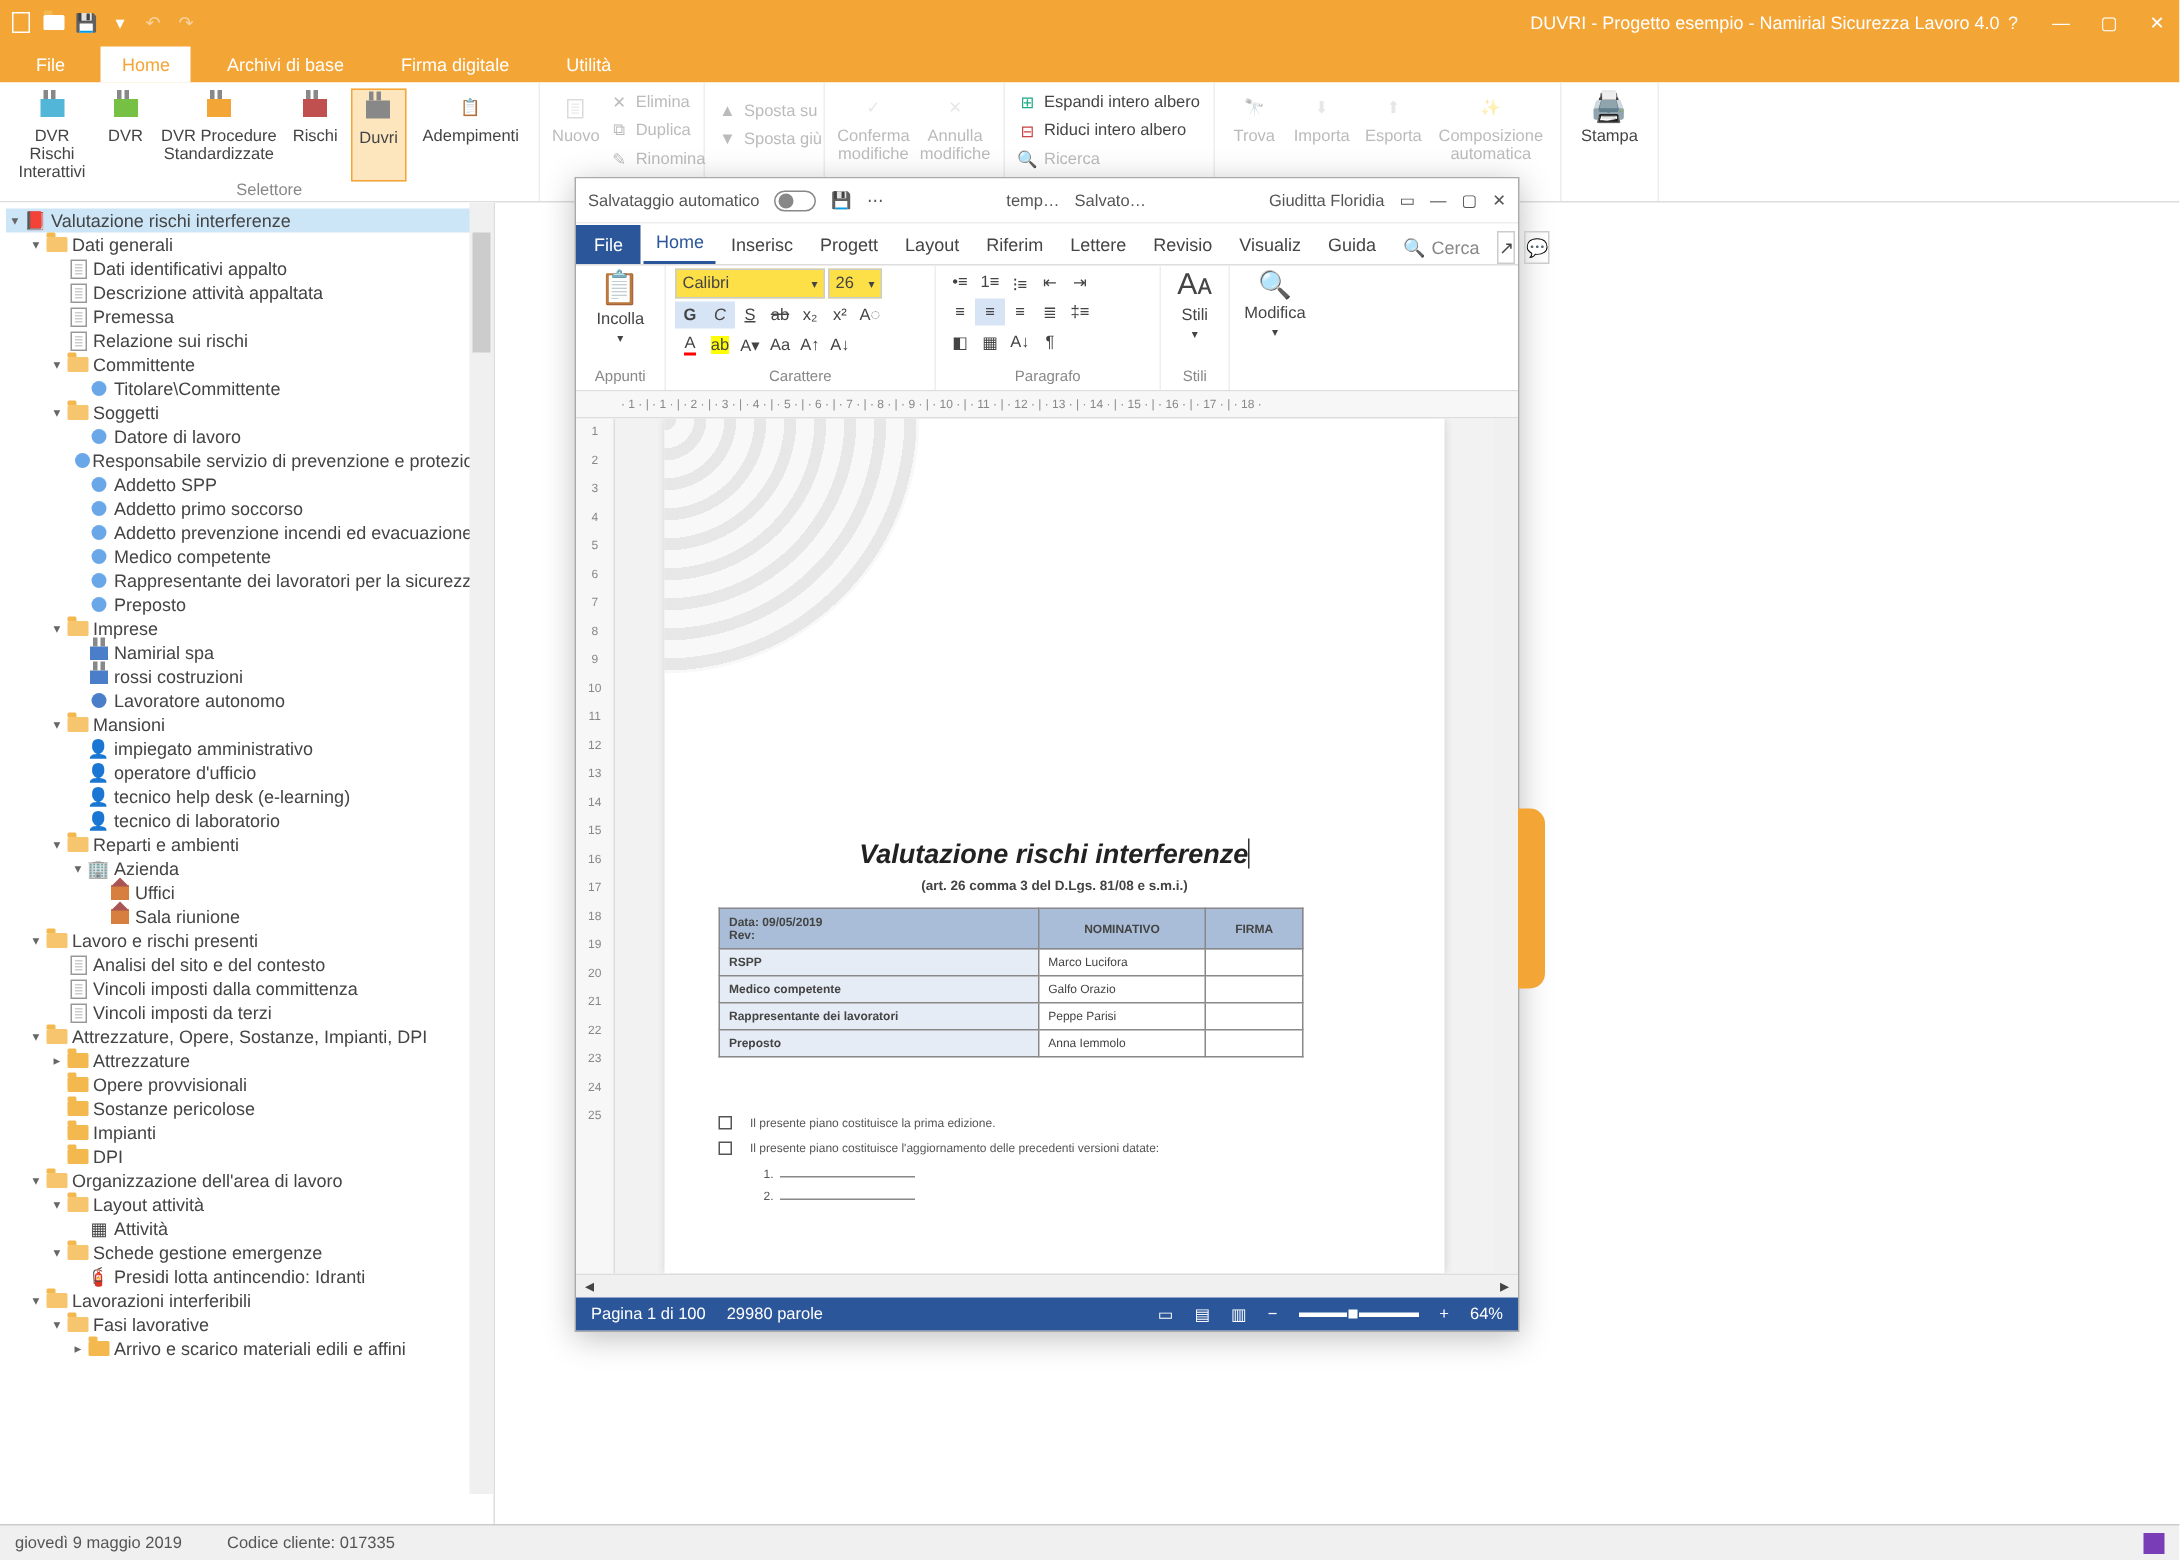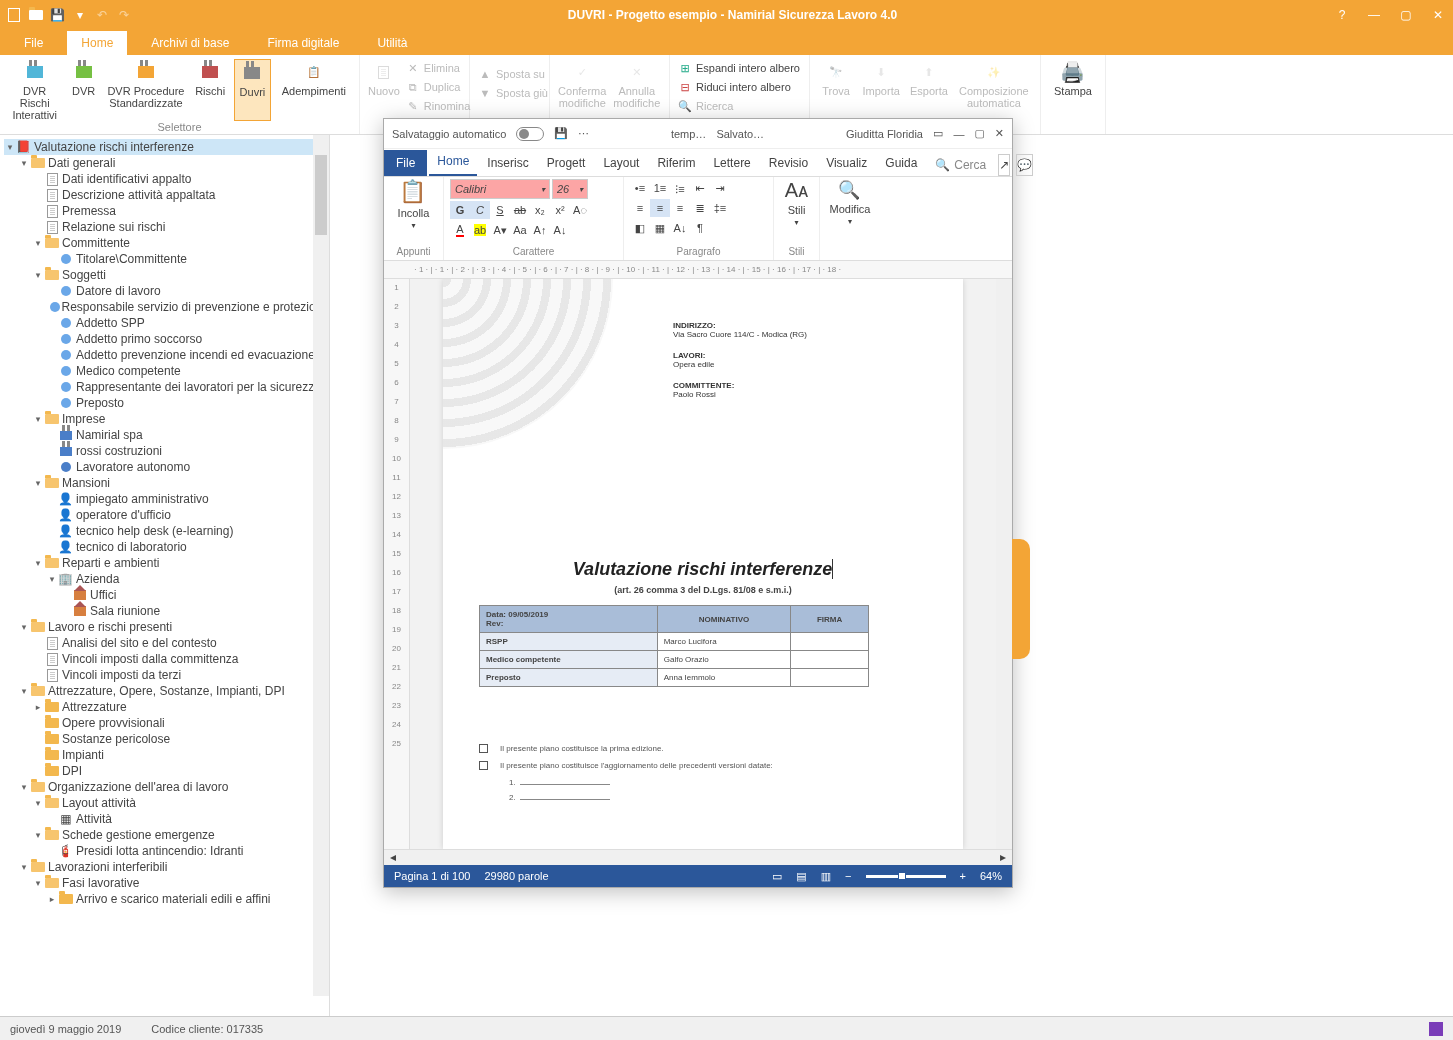--- a/index.html
+++ b/index.html
@@ -2,21 +2,21 @@
 <html><head>
 <meta charset="utf-8">
 <style>
 * { box-sizing:border-box; margin:0; padding:0; font-family:"Segoe UI",Tahoma,sans-serif; }
 body { width:1453px; height:1040px; background:#fff; font-size:12px; color:#444; position:relative; overflow:hidden; }
 
 
 .titlebar { height:30px; background:#f3a536; color:#fff; display:flex; align-items:center; padding:0 6px; font-size:12px; }
 .titlebar .qat { display:flex; gap:6px; align-items:center; }
 .titlebar .qat .ico { width:16px; height:16px; display:flex; align-items:center; justify-content:center; }
-.titlebar .title { flex:1; text-align:center;font-weight:bold; }
+.titlebar .title { flex:1; text-align:right; }
 .titlebar .winbtns { display:flex; gap:14px; }
 .titlebar .winbtns span { width:18px; text-align:center; cursor:default; }
 
 .menubar { height:25px; background:#f3a536; display:flex; align-items:flex-end; padding-left:10px; gap:10px; }
 .menubar .tab { padding:5px 14px; color:#fff; font-size:12px; }
 .menubar .tab.active { background:#fff; color:#f3a536; }
 
 
 .ribbon { height:80px; background:#fff; border-bottom:1px solid #ddd; display:flex; }
 .rgroup { border-right:1px solid #eee; padding:4px 8px 0 8px; display:flex; flex-direction:column; }
@@ -52,21 +52,21 @@
 .word-tabs .wt { padding:6px 8px; color:#444; }
 .word-tabs .wt.active { border-bottom:2px solid #2b579a; color:#2b579a; }
 .word-tabs .search{margin-left:auto;padding:4px 8px;color:#888;display:flex;align-items:center;gap:4px;}
 .word-tabs .rbox{border:1px solid #ccc;width:26px;height:22px;margin:0 2px;display:flex;align-items:center;justify-content:center;}
 
 .word-ribbon{height:84px;border-bottom:1px solid #ddd;display:flex;font-size:11px;}
 .wg{border-right:1px solid #eee;padding:2px 6px;display:flex;flex-direction:column;}
 .wg .body{flex:1;display:flex;gap:2px;align-items:flex-start;}
 .wg .cap{text-align:center;color:#888;font-size:10px;height:12px;}
 .mini{width:20px;height:18px;border:1px solid transparent;display:flex;align-items:center;justify-content:center;font-size:11px;}
-.fontdrop{border:1px solid #ccc;height:20px;padding:0 4px;font-size:11px;display:flex;align-items:center;background:#fca5a5;font-style:italic;}
+.fontdrop{border:1px solid #ccc;height:20px;padding:0 4px;font-size:11px;display:flex;align-items:center;background:#fde047;}
 
 .ruler{height:18px;background:#f7f7f7;border-bottom:1px solid #ddd;font-size:8px;color:#888;display:flex;align-items:center;padding-left:30px;overflow:hidden;white-space:nowrap;}
 .word-canvas{flex:1;background:#f2f2f2;display:flex;position:relative;overflow:hidden;}
 .vruler{width:26px;background:#f7f7f7;border-right:1px solid #ddd;font-size:8px;color:#888;display:flex;flex-direction:column;align-items:center;padding-top:4px;gap:10px;}
 .page{background:#fff;width:520px;margin:0 auto;height:100%;position:relative;box-shadow:0 0 6px rgba(0,0,0,.15);}
 .swirl{position:absolute;top:0;left:0;width:170px;height:180px;overflow:hidden;}
 .swirl::before{content:"";position:absolute;width:340px;height:340px;border-radius:50%;left:-170px;top:-170px;background:repeating-radial-gradient(circle,#ddd 0 8px,#f5f5f5 8px 20px);opacity:.7;}
 .docmeta{position:absolute;top:30px;left:230px;font-size:8px;color:#333;width:260px;}
 .docmeta .h{font-weight:bold;margin-top:12px;}
 .doctitle{position:absolute;top:280px;width:100%;text-align:center;font-family:Georgia,serif;font-style:italic;font-size:18px;font-weight:bold;color:#222;}
@@ -774,48 +774,45 @@
         <span>19</span>
         <span>20</span>
         <span>21</span>
         <span>22</span>
         <span>23</span>
         <span>24</span>
         <span>25</span>
     </div>
     <div class="page">
       <div class="swirl"></div>
-      <div class="docmeta">
-        <div class="h">INDIRIZZO:</div>
-          <div>Via Sacro Cuore 114/C - Modica (RG)</div>
-        <div class="h">LAVORI:</div>
-          <div>Opera edile</div>
-        <div class="h">COMMITTENTE:</div>
-          <div>Paolo Rossi</div>
-      </div>
       <div class="doctitle"><span>Valutazione rischi interferenze</span><span class="cursor"></span></div>
       <div class="docsub">(art. 26 comma 3 del D.Lgs. 81/08 e s.m.i.)</div>
       <table class="sigtable">
         <tbody>
             <tr>
               <th style="text-align:left;"><span>Data: 09/05/2019</span><br><span>Rev:</span></th>
               <th>NOMINATIVO</th>
               <th>FIRMA</th>
             </tr>
         <tr>
               <td class="l">RSPP</td>
               <td>Marco Lucifora</td>
               <td></td>
             </tr>
         <tr>
               <td class="l">Medico competente</td>
               <td>Galfo Orazio</td>
               <td></td>
             </tr>
         <tr>
+              <td class="l">Rappresentante dei lavoratori</td>
+              <td>Peppe Parisi</td>
+              <td></td>
+            </tr>
+        <tr>
               <td class="l">Preposto</td>
               <td>Anna Iemmolo</td>
               <td></td>
             </tr>
       </tbody>
         </table>
       <div class="notes">
         <div class="row">
             <span class="cb"></span>
             <span>Il presente piano costituisce la prima edizione.</span>

